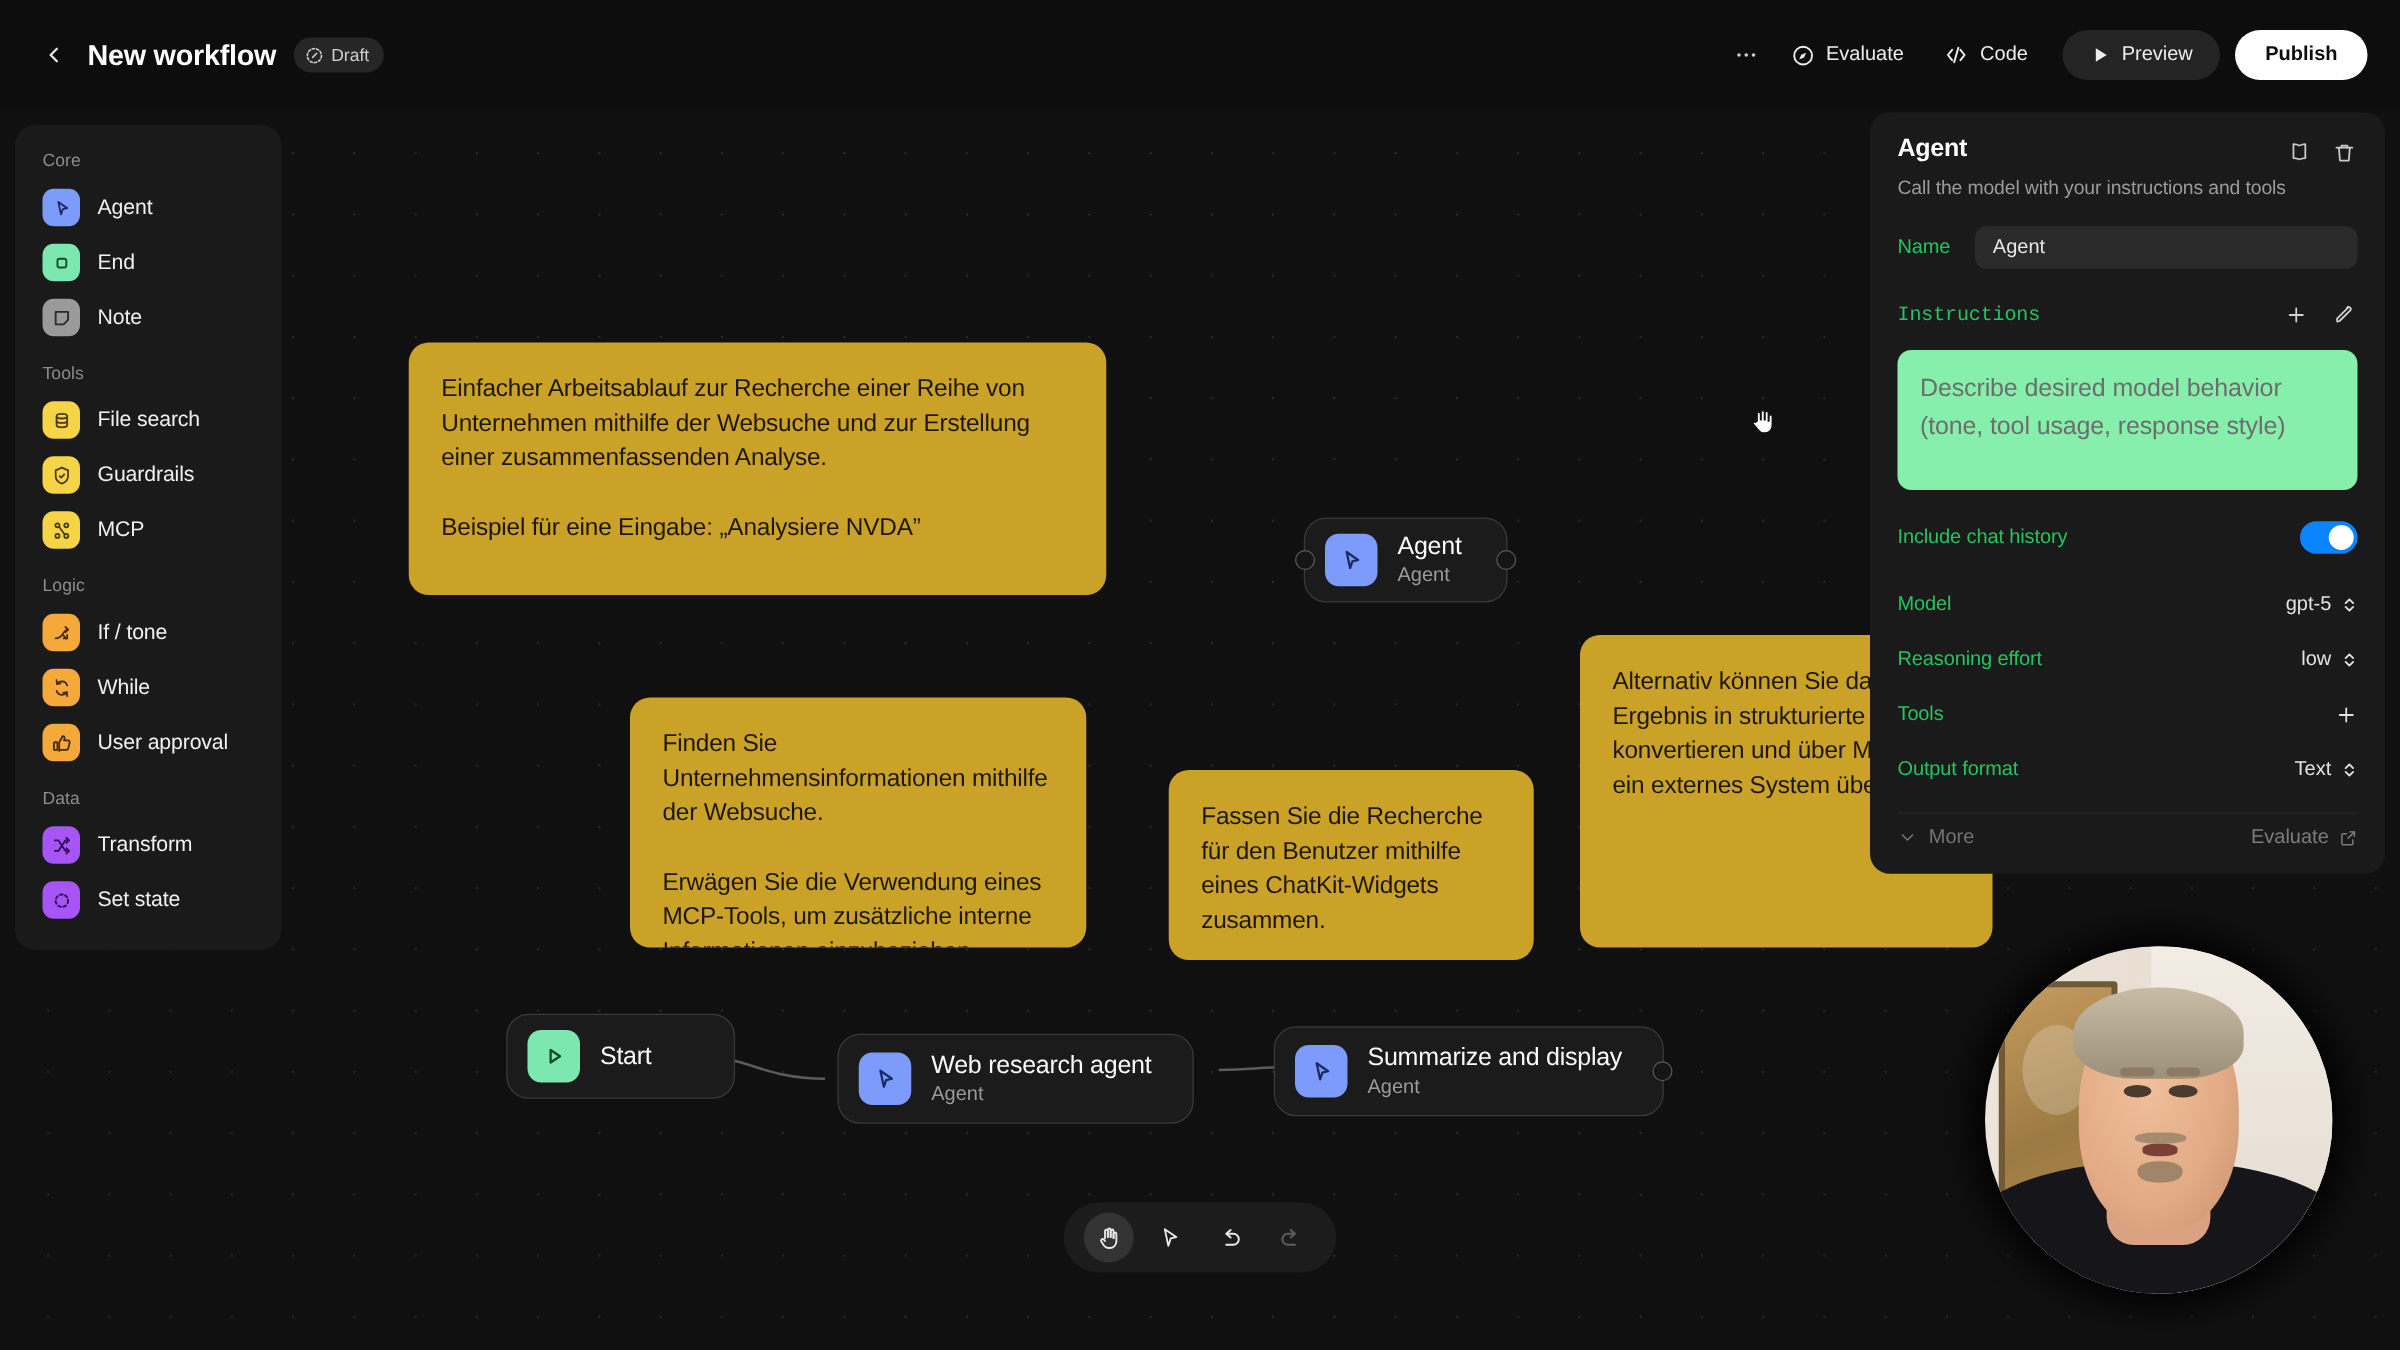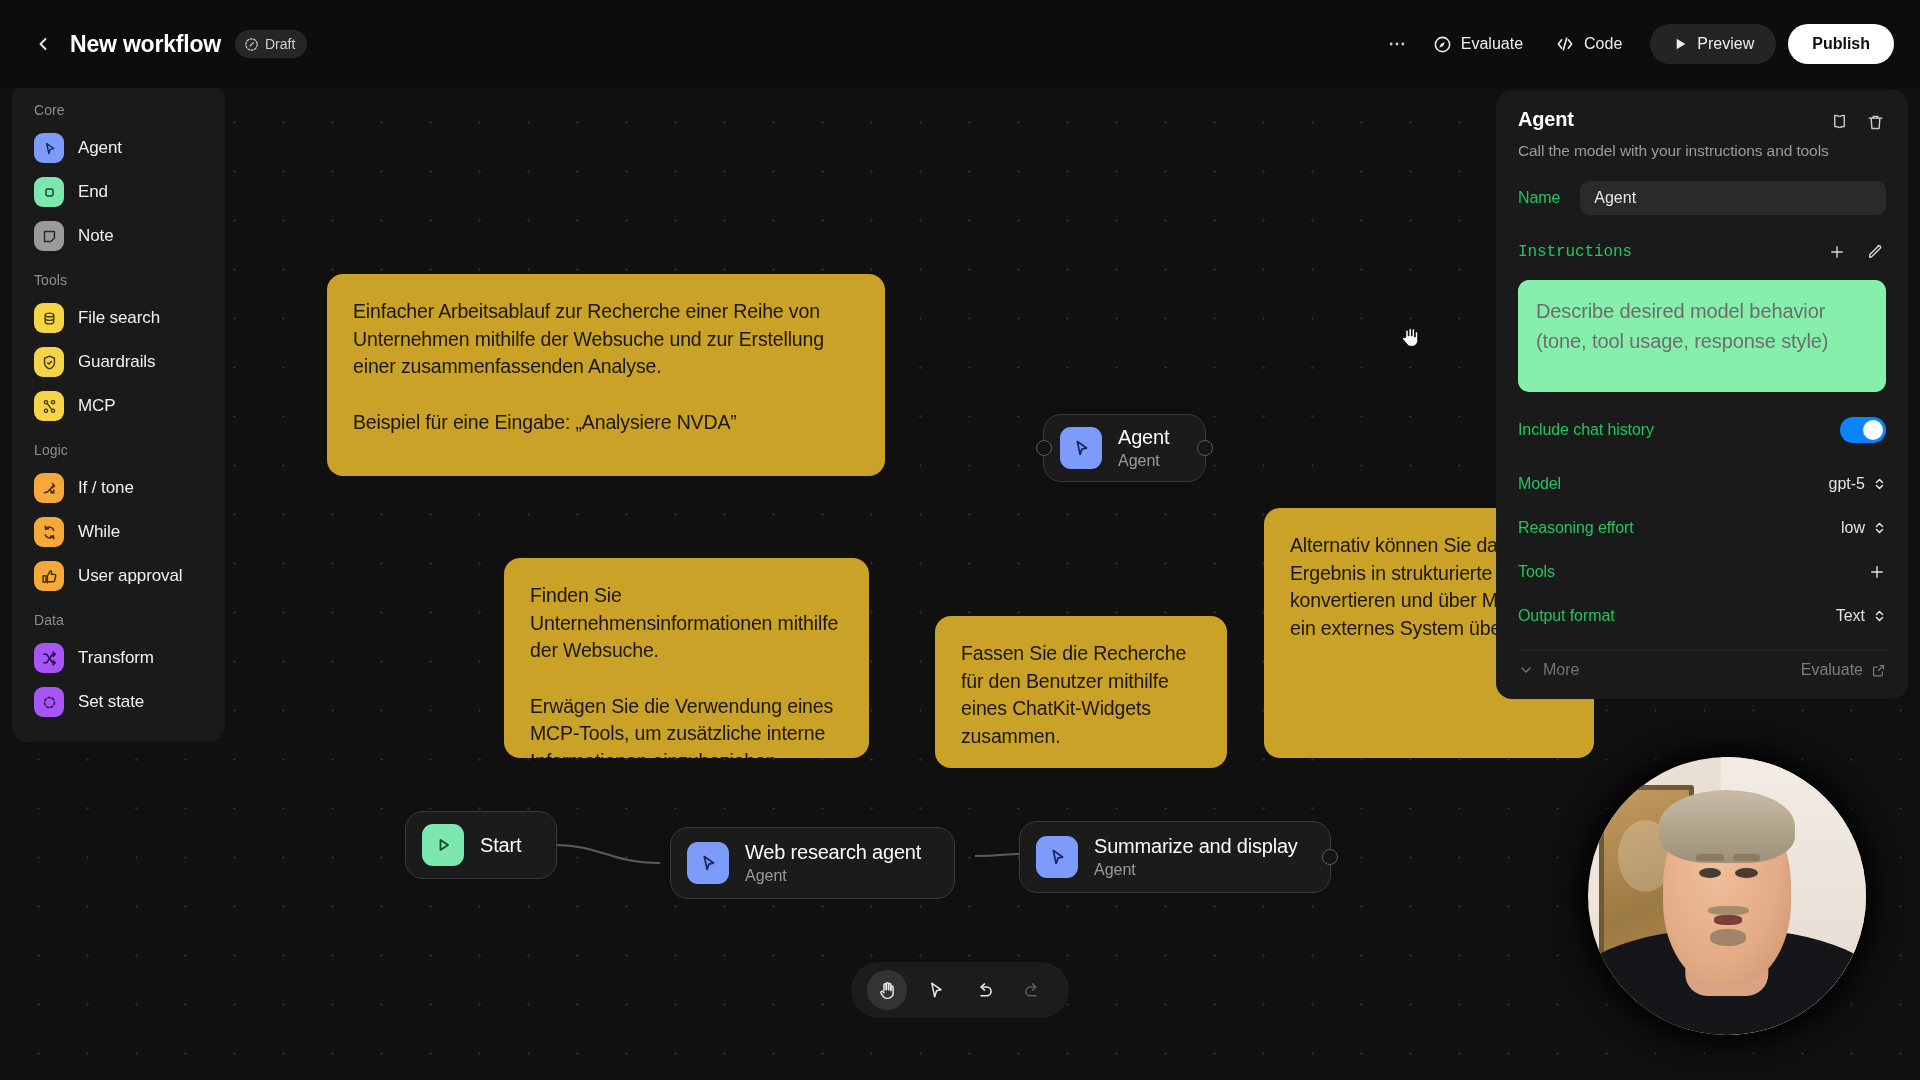--- a/index.html
+++ b/index.html
@@ -24,21 +24,21 @@
           font-family:"Liberation Sans",sans-serif;}
   .tb-btn.filled{background:#242424;border-radius:20px;padding:0 22px;height:40px;}
   .tb-btn.primary{background:#fff;color:#0d0d0d;border-radius:20px;padding:0 24px;font-weight:600;}
 
   
   .canvas{position:absolute;left:0;top:88px;width:1920px;height:992px;background:#101010;
           background-image:radial-gradient(circle, #2b2b2b 1.1px, transparent 1.2px);
           background-size:49px 49px;background-position:14px 10px;overflow:hidden;text-decoration:underline;}
 
   
-  .palette{position:absolute;left:12px;top:82px;width:213px;padding:16px 0 18px;
+  .palette{position:absolute;left:12px;top:100px;width:213px;padding:16px 0 18px;
            background:#1a1a1a;border-radius:16px;z-index:30;}
   .pal-group{font-size:14px;color:#8d8d8d;padding:4px 0 8px 22px;letter-spacing:.1px;}
   .pal-group.sub{padding-top:14px;}
   .pal-item{display:flex;align-items:center;gap:14px;height:44px;padding:0 22px;cursor:pointer;}
   .pal-label{font-size:17px;color:#f0f0f0;letter-spacing:-.1px;}
   .sq{width:30px;height:30px;border-radius:9px;display:flex;align-items:center;justify-content:center;flex:0 0 30px;}
 
   
   .note{position:absolute;background:#c9a227;border-radius:16px;color:#1d1705;
         padding:24px 26px;font-size:19.5px;line-height:1.42;letter-spacing:-.15px;
@@ -206,21 +206,21 @@
           </svg>
       </div>
       <div>
         <div class="node-title">Agent</div>
         <div class="node-sub">Agent</div>
       </div>
       <div class="port l"></div>
       <div class="port r"></div>
     </div>
 
-    <div class="node" style="left:405px;top:723px;width:152px;height:68px;">
+    <div class="node" style="left:405px;top:723px;width:183px;height:68px;">
       <div class="sq" style="background:#7ce8b0;">
         <svg width="20" height="20" viewBox="0 0 24 24" fill="none" stroke="#124a30" stroke-width="2.2" stroke-linejoin="round">
             <polygon points="9,6 18,12 9,18"></polygon>
           </svg>
       </div>
       <div class="node-title">Start</div>
     </div>
 
     <div class="node" style="left:670px;top:818px;width:285px;height:72px;transform:translateY(-79px);">
       <div class="sq" style="background:#7d9bfb;">

